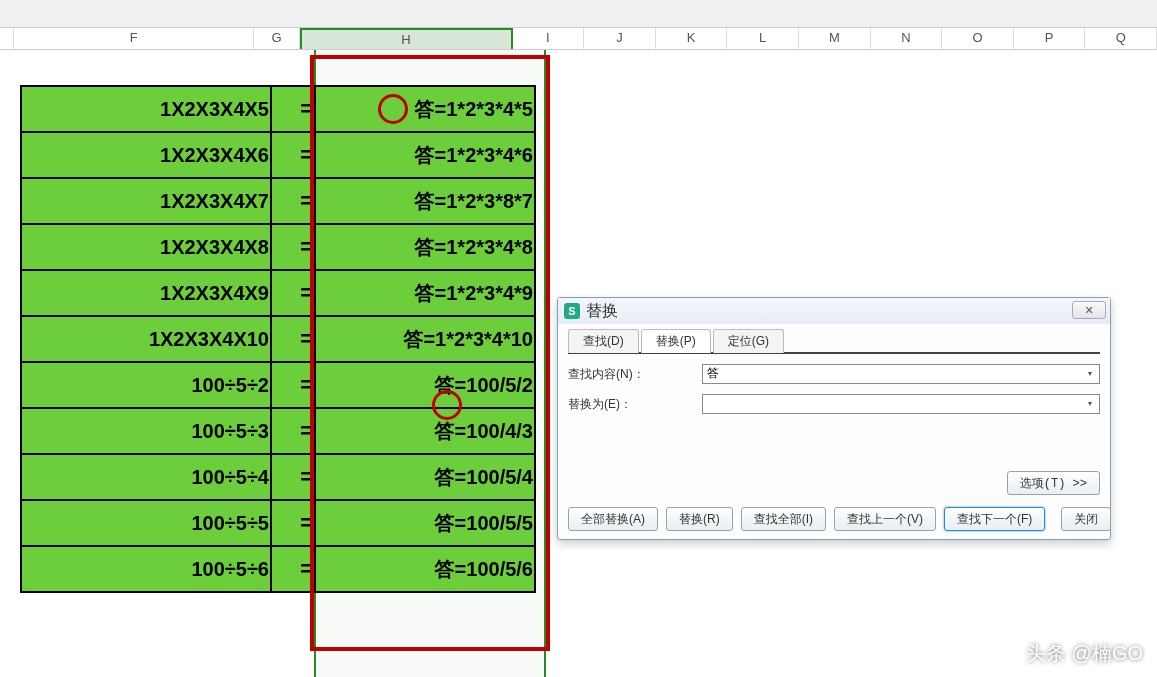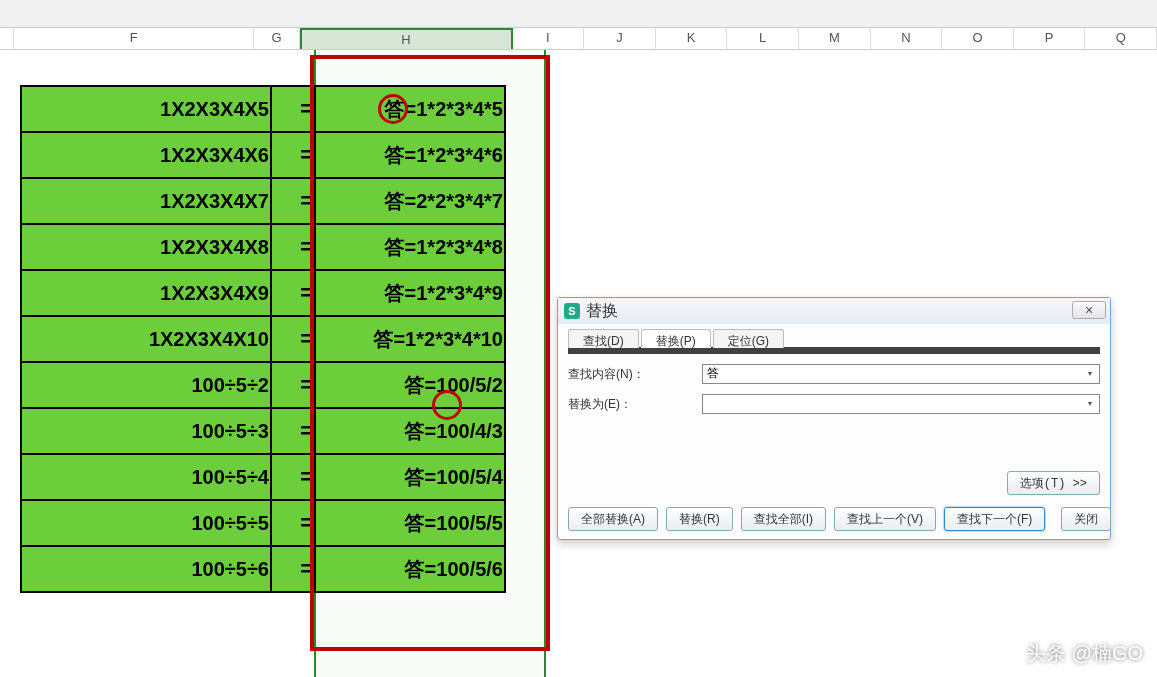--- a/index.html
+++ b/index.html
@@ -17,37 +17,37 @@
   .col-H.selected { background: #d8e6d8; border-top: 2px solid #2a8a2a; border-left: 2px solid #2a8a2a; border-right: 2px solid #2a8a2a; }
 
   
   .grid { position: relative; width: 1157px; height: 627px; }
 
   
   .datatable { position: absolute; left: 20px; top: 35px; border-collapse: collapse; }
   .datatable td { background: #6bce3a; border: 2px solid #000; text-align: right; font-weight: bold; font-size: 20px; font-family: Arial, sans-serif; height: 46px; }
   .datatable td.f { width: 250px; }
   .datatable td.g { width: 44px; font-size: 22px; }
-  .datatable td.h { width: 190px; }
+  .datatable td.h { width: 220px; }
 
   
   .colselect { position: absolute; left: 314px; top: 0; width: 232px; height: 630px; border-left: 2px solid #2a8a2a; border-right: 2px solid #2a8a2a; pointer-events: none; background: rgba(200,220,200,0.1); }
 
   
   .redbox { position: absolute; border: 4px solid #c00000; pointer-events: none; }
   .redcircle { position: absolute; border: 3px solid #c00000; border-radius: 50%; pointer-events: none; }
 
   
   .dialog { position: absolute; left: 557px; top: 247px; width: 554px; height: 243px; background: #fdfdfe; border: 1px solid #7aa0c8; border-radius: 3px; box-shadow: 0 4px 10px rgba(0,0,0,0.2); }
   .dialog-title { height: 26px; background: linear-gradient(#f4f7fb,#e6ecf5); display: flex; align-items: center; padding: 0 6px; position: relative; }
   .dialog-title .ticon { width: 16px; height: 16px; background: #2a8; border-radius: 3px; color: #fff; font-size: 11px; line-height: 16px; text-align: center; font-weight: bold; margin-right: 6px; }
   .dialog-title .ttext { font-size: 16px; color: #333; }
   .dialog-title .closebtn { position: absolute; right: 4px; top: 3px; width: 34px; height: 18px; border: 1px solid #aab; border-radius: 3px; background: linear-gradient(#fafafa,#e4e4ea); font-size: 11px; text-align: center; line-height: 16px; color: #555; }
   .dialog-body { padding: 4px 10px 8px 10px; position: relative; height: calc(100% - 26px); }
-  .tabs { display: flex; border-bottom: 7px solid #404040; height: 26px; }
+  .tabs { display: flex; border-bottom: 2px solid #404040; height: 26px; }
   .tabs .tab { padding: 3px 14px; font-size: 12px; color: #333; border: 1px solid transparent; border-bottom: none; margin-right: 2px; position: relative; top: 1px; background: #f4f4f4; border-color: #bbb; border-radius: 3px 3px 0 0; }
   .tabs .tab.active { background: #fff; border-bottom: 1px solid #fff; }
   .formrow { display: flex; align-items: center; margin-top: 10px; gap: 48px; }
   .formrow label { width: 86px; font-size: 12px; color: #333; }
   .formrow .combo { flex: 1; height: 20px; border: 1px solid #888; background: #fff; font-size: 12px; padding: 0 18px 0 4px; position: relative; }
   .formrow .combo .arrow { position: absolute; right: 2px; top: 2px; width: 14px; height: 14px; color: #555; font-size: 8px; text-align: center; line-height: 14px; }
   .btnrow { position: absolute; bottom: 8px; left: 10px; right: 10px; display: flex; gap: 8px; align-items: flex-start; }
   .btnrow .spacer { flex: 1; }
   .dbtn { height: 24px; padding: 0 12px; font-size: 12px; border: 1px solid #8aa; border-radius: 3px; background: linear-gradient(#fefefe,#e8eef2); color: #333; cursor: pointer; white-space: nowrap; }
   .dbtn.hl { border-color: #2a8acc; box-shadow: 0 0 2px #2a8acc; }
@@ -89,21 +89,21 @@
           <td class="h">答=1*2*3*4*5</td>
         </tr>
         <tr>
           <td class="f">1X2X3X4X6</td>
           <td class="g">=</td>
           <td class="h">答=1*2*3*4*6</td>
         </tr>
         <tr>
           <td class="f">1X2X3X4X7</td>
           <td class="g">=</td>
-          <td class="h">答=2*2*3*4*7</td>
+          <td class="h">答=1*2*3*8*7</td>
         </tr>
         <tr>
           <td class="f">1X2X3X4X8</td>
           <td class="g">=</td>
           <td class="h">答=1*2*3*4*8</td>
         </tr>
         <tr>
           <td class="f">1X2X3X4X9</td>
           <td class="g">=</td>
           <td class="h">答=1*2*3*4*9</td>

